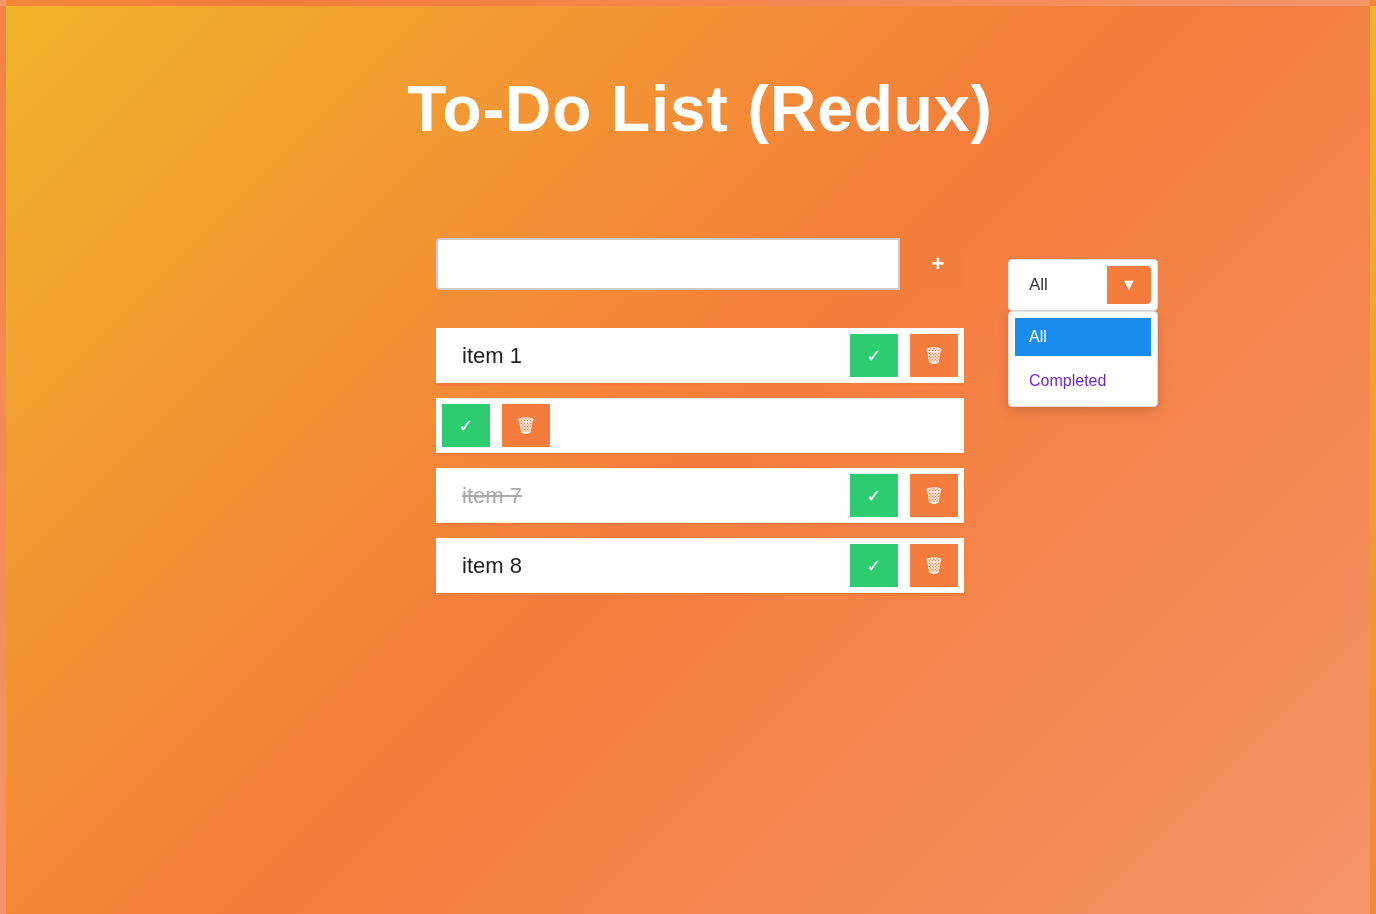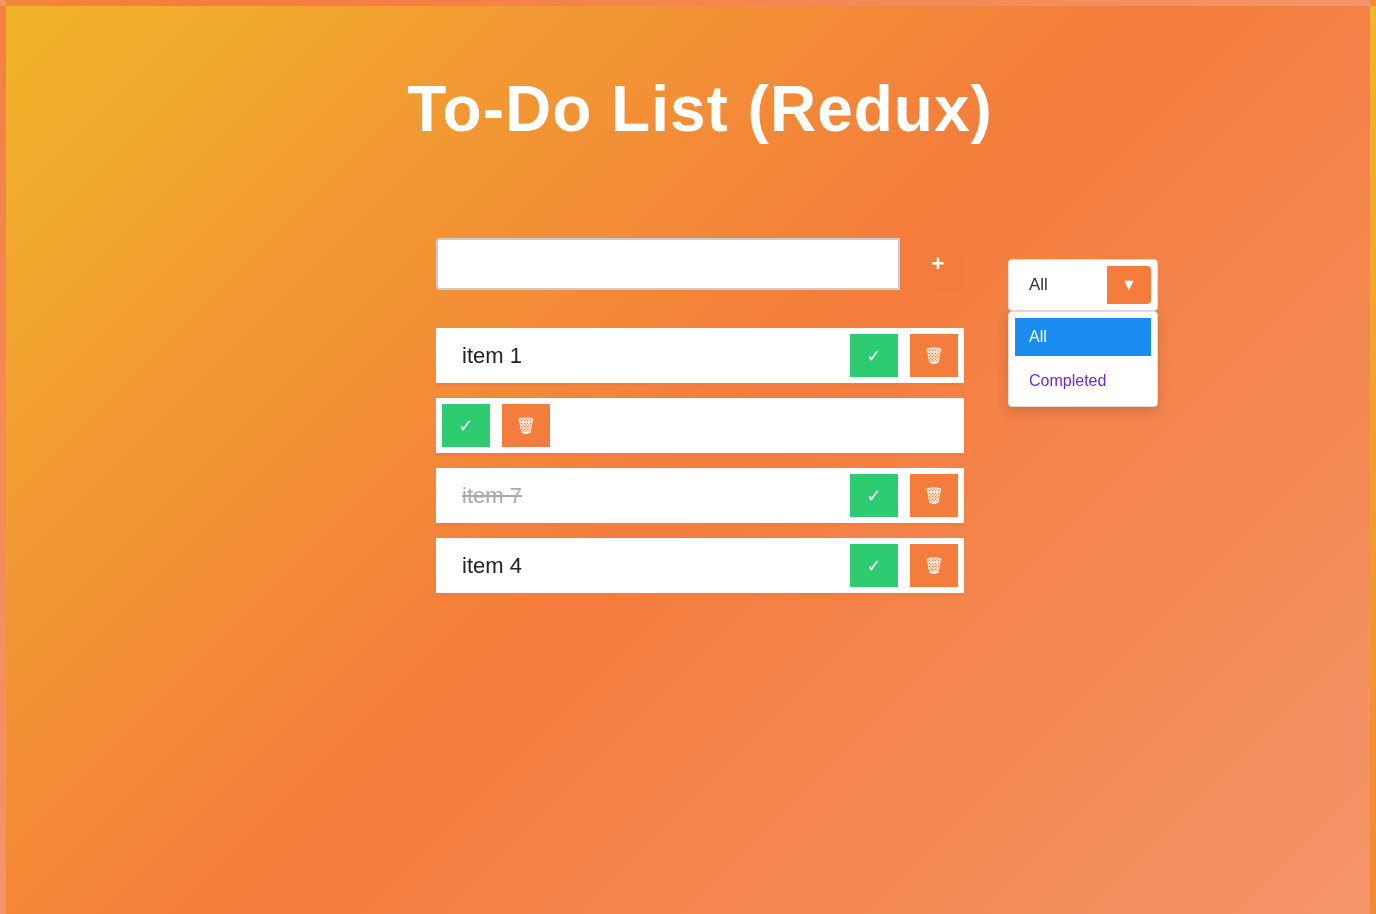--- a/index.html
+++ b/index.html
@@ -233,21 +233,21 @@
     <span class="todo-text completed">item 7</span>
     <button class="todo-complete-btn">
       <span>✓</span>
     </button>
     <button class="todo-delete-btn">
       <span>🗑</span>
     </button>
   </div>
 
   <div class="todo-item">
-    <span class="todo-text">item 4</span>
+    <span class="todo-text">item 8</span>
     <button class="todo-complete-btn">
       <span>✓</span>
     </button>
     <button class="todo-delete-btn">
       <span>🗑</span>
     </button>
   </div>
 </div>
 
 </body></html>

